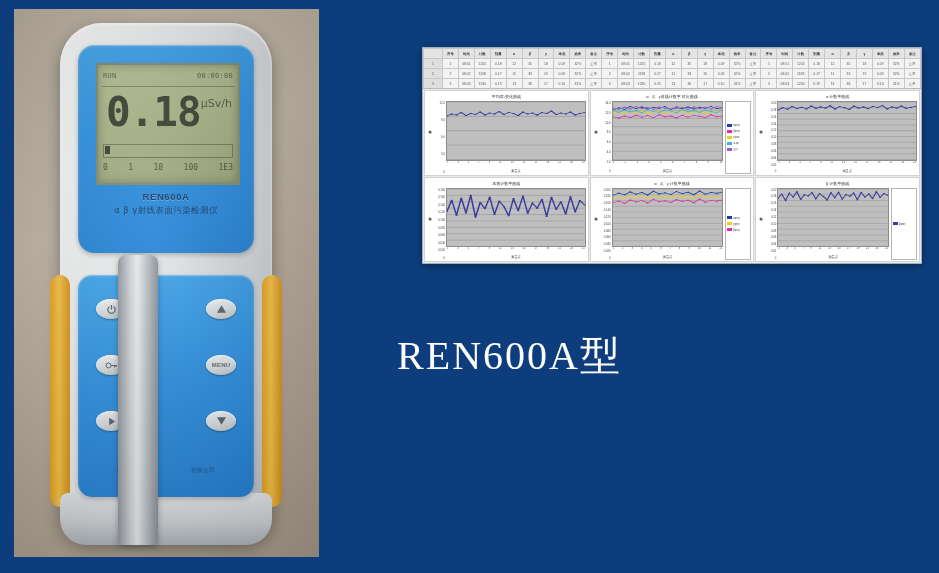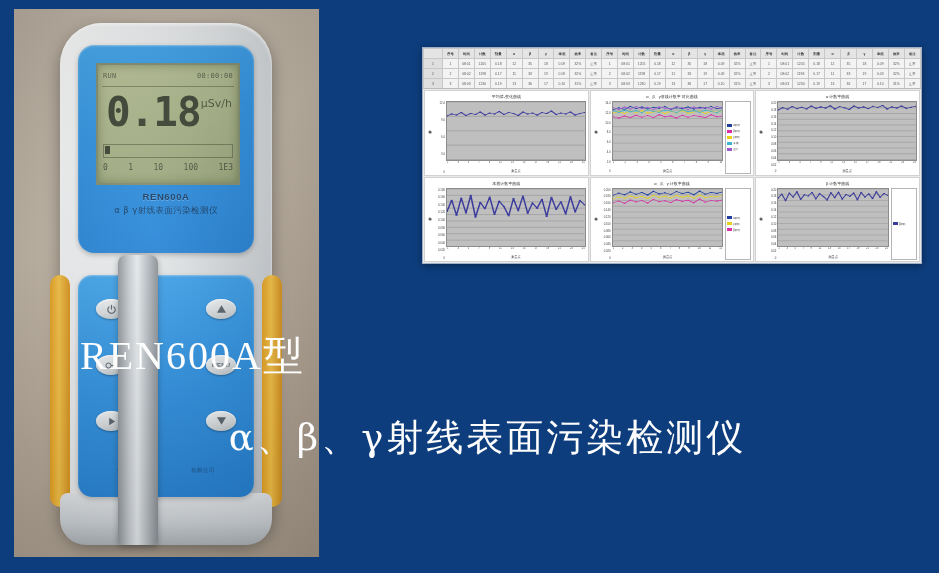--- a/index.html
+++ b/index.html
@@ -185,21 +185,21 @@
   .legend{
     width:26px;border:1px solid #b5b5b5;background:#fff;margin-left:2px;
     display:flex;flex-direction:column;justify-content:center;padding:1px;box-sizing:border-box;
   }
   .legend-row{display:flex;align-items:center;gap:1px;height:6px;}
   .legend-swatch{width:5px;height:3px;flex:none;}
   .legend-text{font-size:2.6px;color:#333;white-space:nowrap;overflow:hidden;}
 
   
   .title1{
-    position:absolute;left:0;right:0;top:328px;
+    position:absolute;left:0;right:0;top:328px;text-align:center;
     color:#fdfdfd;font-family:"Liberation Serif", serif;
     font-size:40px;letter-spacing:2px;
     padding-left:80px;
   }
   .title2{
     position:absolute;left:0;right:0;top:413px;text-align:center;
     color:#fdfdfd;font-family:"DejaVu Serif", serif;
     font-size:37px;letter-spacing:3px;
     padding-left:36px;
   }
@@ -1097,15 +1097,14 @@
                 <div class="legend-swatch" style="background: rgb(59, 59, 158);"></div>
                 <div class="legend-text">β射线</div>
               </div>
             </div>
           </div>
         </div>
       </div>
   </div>
 
   <div class="title1">REN600A型</div>
-  <div class="title2">α、β、γ射线表面污染检测仪</div>
 
 </div>
 
 </body></html>

